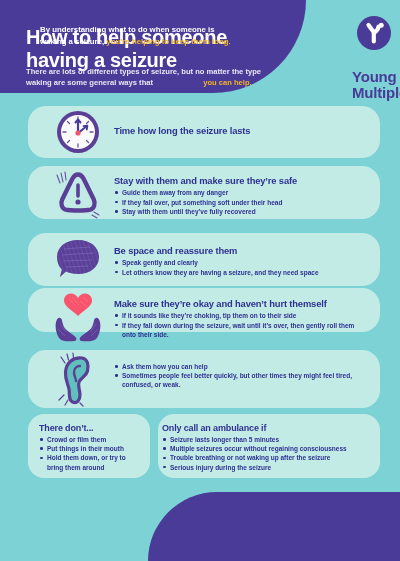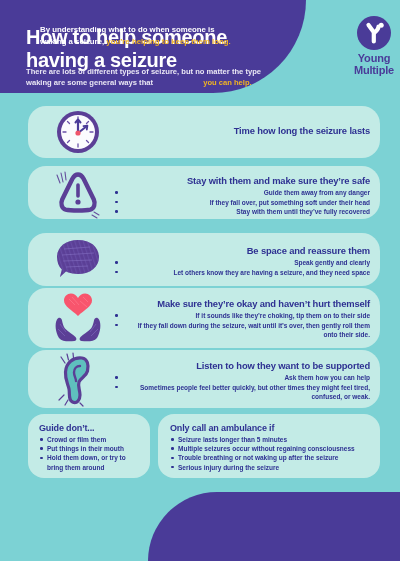--- a/index.html
+++ b/index.html
@@ -30,27 +30,27 @@
   
   .logo-wrap{
     position:absolute;left:352px;top:16px;width:44px;text-align:center;
   }
   .logo-mark{
     width:34px;height:34px;border-radius:50%;background:#4A3B98;
     margin:0 auto;position:relative;
   }
   .logo-mark svg{position:absolute;left:0;top:0;}
   .logo-text{
-    margin-top:3px;color:#4A3B98;font-size:11px;font-weight:bold;
+    margin-top:19px;color:#4A3B98;font-size:15px;font-weight:bold;
     line-height:1.08;letter-spacing:-0.2px;
   }
   
   .card{
     position:absolute;left:28px;width:352px;
-    background:#C3EBE6;border-radius:18px;text-align:right;
+    background:#C3EBE6;border-radius:18px;
   }
   .card-icon{
     position:absolute;left:14px;top:0;width:72px;height:100%;
   }
   .card-body{
     position:absolute;left:86px;right:10px;top:0;
   }
   .card-head{
     color:#2E3192;font-size:9.4px;font-weight:bold;line-height:1.2;
     letter-spacing:-0.15px;
@@ -180,21 +180,21 @@
   </div>
   <div class="card-body" style="top:12px;">
     <div class="card-head">Be space and reassure them</div>
     <ul class="bullets">
       <li>Speak gently and clearly</li>
       <li>Let others know they are having a seizure, and they need space</li>
     </ul>
   </div>
 </div>
 
-<div class="card" style="top:288px;height:60px;">
+<div class="card" style="top:288px;height:44px;">
   <div class="card-icon">
     <svg width="72" height="60" viewBox="0 0 72 60" aria-hidden="true">
       <path d="M36 28 C30 22 22 18.5 22 12.5 C22 8.4 25.2 5.5 28.8 5.5 C32 5.5 34.6 7.5 36 10 C37.4 7.5 40 5.5 43.2 5.5 C46.8 5.5 50 8.4 50 12.5 C50 18.5 42 22 36 28 Z" fill="#F8556D"></path>
       <g stroke="#FF8093" stroke-width="0.8" opacity="0.7">
         <line x1="27" y1="11" x2="33" y2="17"></line>
           <line x1="30" y1="9" x2="37" y2="17"></line>
         <line x1="41" y1="9" x2="46" y2="14"></line>
           <line x1="38" y1="13" x2="45" y2="19"></line>
       </g>
       <path d="M17 50 C13.5 44 12.5 36 15 31.5 C16.6 28.7 19.4 29.4 20 32.5 C20.6 35.7 21.6 38.8 23 40.5 C25.8 43.8 31 46.2 33.5 49 C35 50.7 34.6 52.8 32.5 53 C27 53.5 20.5 54 17 50 Z" fill="#5B3F96"></path>
@@ -226,41 +226,40 @@
         <line x1="19" y1="7" x2="23" y2="13"></line>
           <line x1="25" y1="4" x2="26.5" y2="10"></line>
         <line x1="31" y1="3" x2="31.5" y2="8"></line>
         <line x1="22" y1="45" x2="17" y2="50"></line>
           <line x1="26" y1="50" x2="23" y2="55"></line>
         <line x1="38" y1="53" x2="41" y2="56"></line>
       </g>
     </svg>
   </div>
   <div class="card-body" style="top:10px;">
-    <div class="card-head">Listen to how they want to be supported</div>
     <ul class="bullets">
       <li>Ask them how you can help</li>
       <li>Sometimes people feel better quickly, but other times they might feel tired, confused, or weak.</li>
     </ul>
   </div>
 </div>
 
 <div class="mini-card" style="left:28px;top:414px;width:122px;height:64px;">
   <div style="padding:9px 9px 0 11px;">
-    <div class="mini-head">Guide don’t...</div>
+    <div class="mini-head">There don’t...</div>
     <ul class="bullets">
       <li>Crowd or film them</li>
       <li>Put things in their mouth</li>
       <li>Hold them down, or try to bring them around</li>
     </ul>
   </div>
 </div>
 
 <div class="mini-card" style="left:158px;top:414px;width:222px;height:64px;">
-  <div style="padding:9px 9px 0 12px;">
+  <div style="padding:9px 9px 0 4px;">
     <div class="mini-head">Only call an ambulance if</div>
     <ul class="bullets">
       <li>Seizure lasts longer than 5 minutes</li>
       <li>Multiple seizures occur without regaining consciousness</li>
       <li>Trouble breathing or not waking up after the seizure</li>
       <li>Serious injury during the seizure</li>
     </ul>
   </div>
 </div>
 

